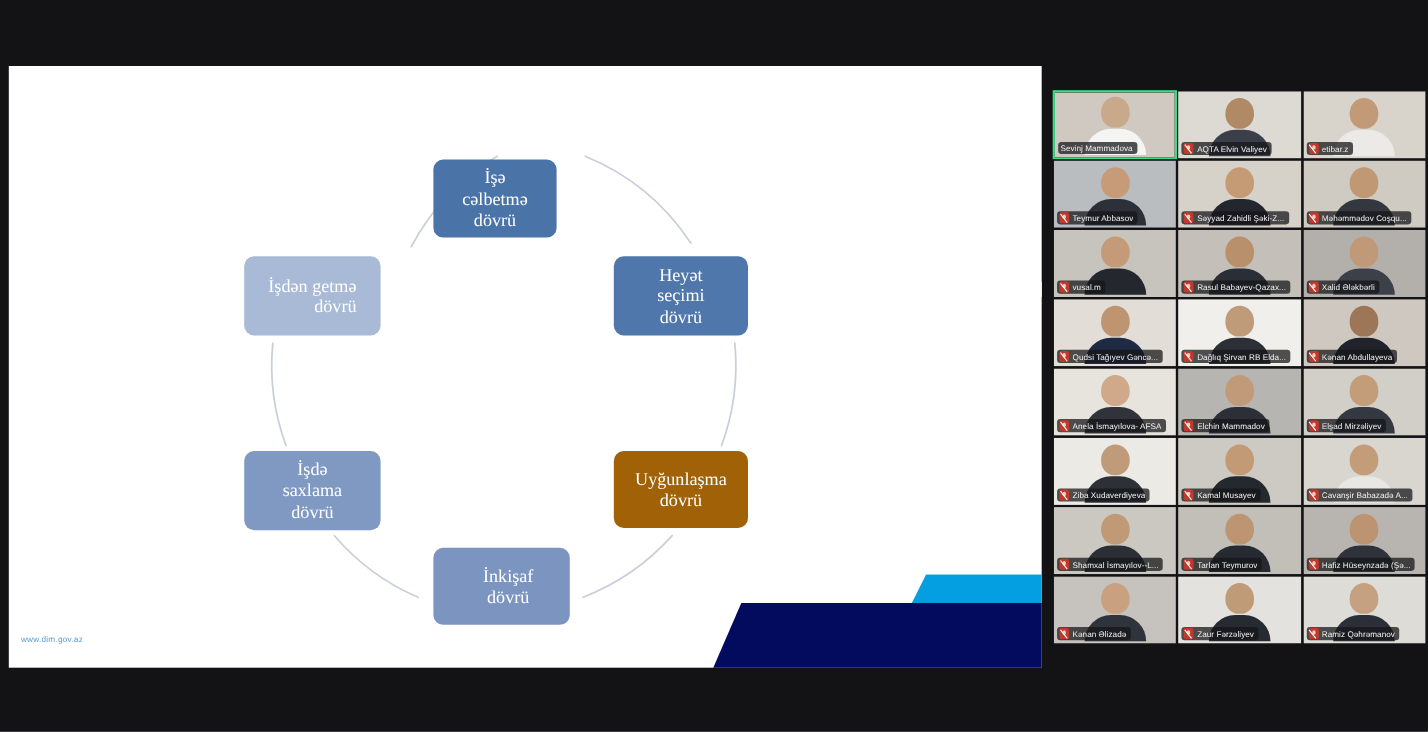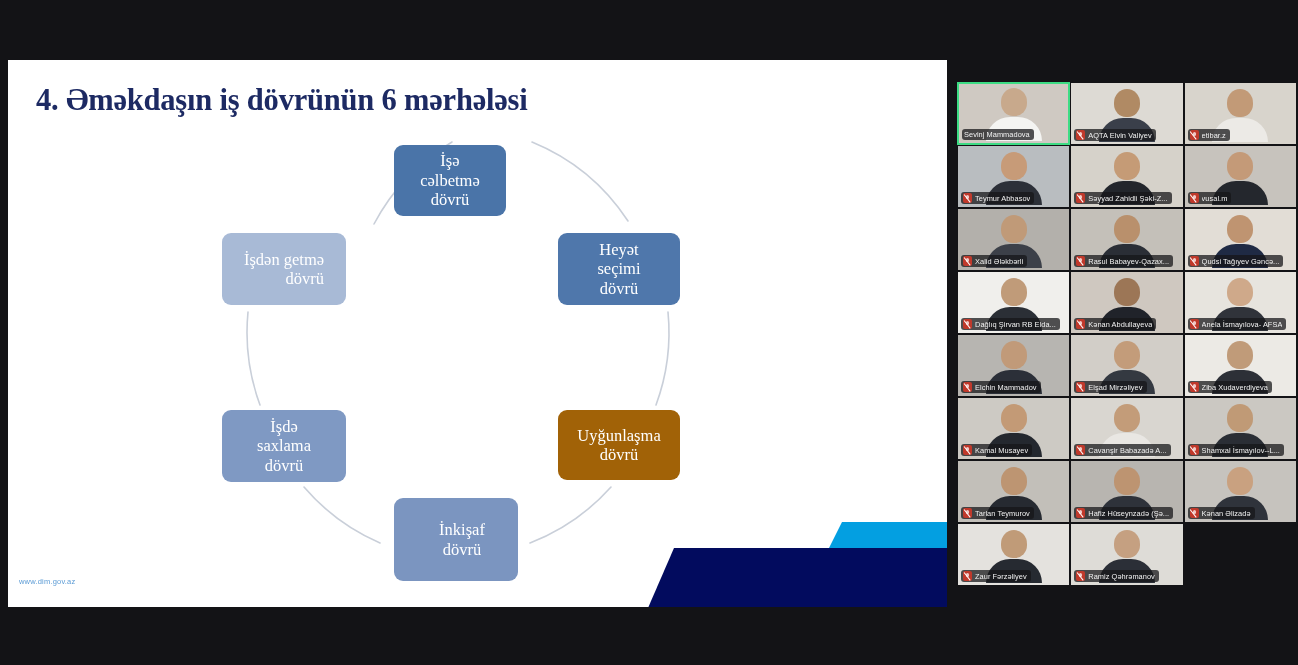--- a/index.html
+++ b/index.html
@@ -143,21 +143,20 @@
     letter-spacing: 0.05px;
   }
 </style>
 </head>
 <body>
 
 <div id="stage">
 
   <div id="slide">
 
-    <div id="slide-title">4. Əməkdaşın iş dövrünün 6 mərhələsi</div>
 
     <div id="diagram">
       <svg id="arcs" width="939" height="547">
         <g fill="none" stroke="#c9cfd9" stroke-width="1.6" stroke-linecap="round">
           <path d="M 366 164 A 210 210 0 0 1 444 82"></path>
           <path d="M 524 82 A 210 210 0 0 1 620 161"></path>
           <path d="M 660 252 A 210 210 0 0 1 648 345"></path>
           <path d="M 603 427 A 210 210 0 0 1 522 483"></path>
           <path d="M 372 483 A 210 210 0 0 1 296 427"></path>
           <path d="M 252 345 A 210 210 0 0 1 240 252"></path>
@@ -165,21 +164,21 @@
       </svg>
 
       <div class="node" style="left: 386px; top: 85px; width: 112px; height: 71px; background: rgb(74, 116, 168);">İşə
 cəlbetmə
 dövrü</div>
       <div class="node" style="left: 550px; top: 173px; width: 122px; height: 72px; background: rgb(79, 119, 171);">Heyət
 seçimi
 dövrü</div>
       <div class="node" style="left: 550px; top: 350px; width: 122px; height: 70px; background: #a16207;">Uyğunlaşma
 dövrü</div>
-      <div class="node" style="left: 386px; top: 438px; width: 124px; height: 83px; background: rgb(123, 149, 192); padding-left: 16px;">İnkişaf
+      <div class="node" style="left: 386px; top: 438px; width: 124px; height: 70px; background: rgb(123, 149, 192); padding-left: 16px;">İnkişaf
 dövrü</div>
       <div class="node" style="left: 214px; top: 350px; width: 124px; height: 72px; background: rgb(127, 153, 195);">İşdə
 saxlama
 dövrü</div>
       <div class="node" style="left: 214px; top: 173px; width: 124px; height: 72px; background: rgb(168, 186, 214); text-align: right;">İşdən getmə
 dövrü</div>
     </div>
 
     <div id="corner-blue"></div>
     <div id="corner-navy"></div>
@@ -238,53 +237,64 @@
         <div class="person">
           <div class="head" style="background: rgb(197, 155, 118);"></div>
           <div class="torso" style="background: rgb(35, 38, 44);"></div>
         </div>
         <div class="nameplate">
           <span class="mute-icon"></span>
           <span class="nm">Səyyad Zahidli Şəki-Z...</span>
         </div>
       </div>
       <div class="tile">
+        <div class="bg" style="background: rgb(207, 203, 195);"></div>
+        <div class="person">
+          <div class="head" style="background: rgb(192, 153, 116);"></div>
+          <div class="torso" style="background: rgb(51, 56, 63);"></div>
+        </div>
+        <div class="nameplate">
+          <span class="mute-icon"></span>
+          <span class="nm">Məhəmmədov Coşqu...</span>
+        </div>
+      </div>
+      <div class="tile">
         <div class="bg" style="background: rgb(199, 195, 189);"></div>
         <div class="person">
           <div class="head" style="background: rgb(196, 154, 120);"></div>
           <div class="torso" style="background: rgb(36, 39, 45);"></div>
         </div>
         <div class="nameplate">
           <span class="mute-icon"></span>
           <span class="nm">vusal.m</span>
         </div>
       </div>
       <div class="tile">
+        <div class="bg" style="background: rgb(196, 192, 185);"></div>
+        <div class="person">
+          <div class="head" style="background: rgb(185, 144, 108);"></div>
+          <div class="torso" style="background: rgb(42, 46, 54);"></div>
+        </div>
+        <div class="nameplate">
+          <span class="mute-icon"></span>
+          <span class="nm">Rasul Babayev-Qazax...</span>
+        </div>
+      </div>
+      <div class="tile">
         <div class="bg" style="background: rgb(179, 176, 171);"></div>
         <div class="person">
           <div class="head" style="background: rgb(192, 154, 120);"></div>
           <div class="torso" style="background: rgb(60, 64, 73);"></div>
         </div>
         <div class="nameplate">
           <span class="mute-icon"></span>
           <span class="nm">Xalid Ələkbərli</span>
         </div>
       </div>
       <div class="tile">
-        <div class="bg" style="background: rgb(196, 192, 185);"></div>
-        <div class="person">
-          <div class="head" style="background: rgb(185, 144, 108);"></div>
-          <div class="torso" style="background: rgb(42, 46, 54);"></div>
-        </div>
-        <div class="nameplate">
-          <span class="mute-icon"></span>
-          <span class="nm">Rasul Babayev-Qazax...</span>
-        </div>
-      </div>
-      <div class="tile">
         <div class="bg" style="background: rgb(226, 221, 214);"></div>
         <div class="person">
           <div class="head" style="background: rgb(191, 148, 113);"></div>
           <div class="torso" style="background: rgb(31, 42, 68);"></div>
         </div>
         <div class="nameplate">
           <span class="mute-icon"></span>
           <span class="nm">Qudsi Tağıyev  Gəncə...</span>
         </div>
       </div>

